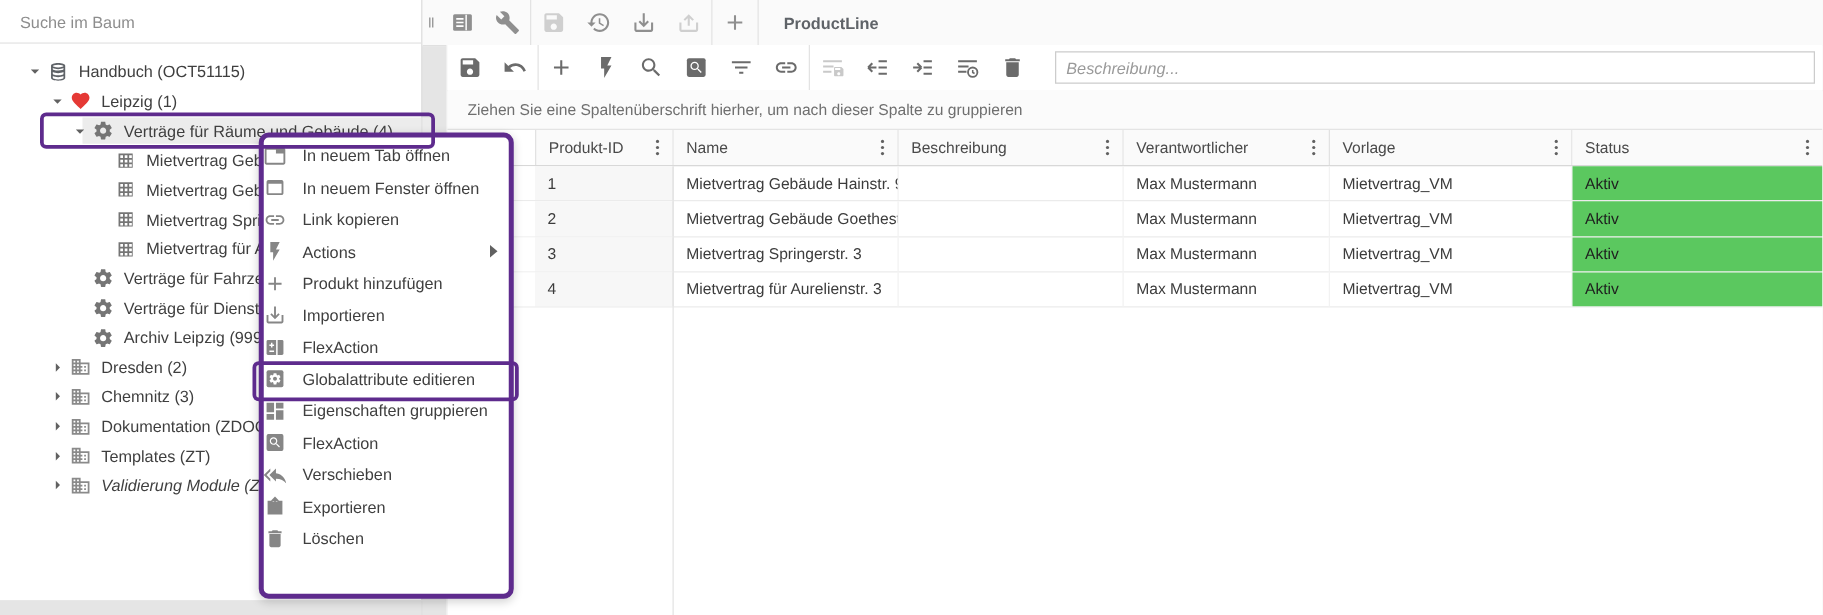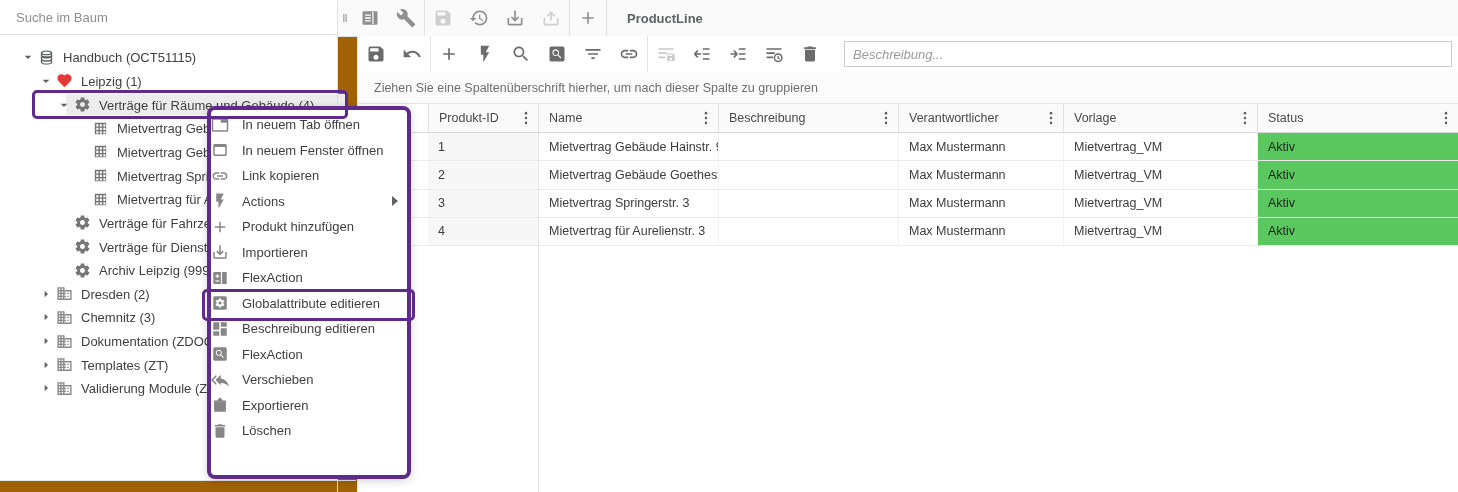--- a/index.html
+++ b/index.html
@@ -1,16 +1,16 @@
 <!DOCTYPE html>
 <html style="--purple: #5e2b8d;"><head>
 <meta charset="utf-8">
 <style>
   html,body{margin:0;padding:0;background:#fff;}
-  #screen{position:relative;width:1458px;height:492px;background:#a16207;overflow:hidden;
+  #screen{position:relative;width:1458px;height:492px;background:#e5e5e5;overflow:hidden;
           font-family:"Liberation Sans",sans-serif;color:#3f3f3f;}
   .abs{position:absolute;}
   .icon{display:inline-block;line-height:0;}
   .icon svg{width:100%;height:100%;display:block;fill:currentColor;}
 
   
   #topbar-left{left:0;top:0;width:337px;height:34px;border-bottom:1px solid #e0e0e0;
                display:flex;align-items:center;background:#fff;}
   #tree-search{border:none;outline:none;font-family:inherit;font-size:13px;color:#8d8d8d;
                padding:0 0 0 16px;width:290px;background:transparent;}
@@ -243,21 +243,21 @@
         <span class="icon tree-caret" style="left: 38px;">
           <svg viewBox="0 0 24 24">
             <path d="M10 17l5-5-5-5v10z"></path>
           </svg>
         </span>
         <span class="icon tree-ico" style="left: 56px; color: rgb(138, 138, 138);">
           <svg viewBox="0 0 24 24">
             <path d="M12 7V3H2v18h20V7H12zM6 19H4v-2h2v2zm0-4H4v-2h2v2zm0-4H4V9h2v2zm0-4H4V5h2v2zm4 12H8v-2h2v2zm0-4H8v-2h2v2zm0-4H8V9h2v2zm0-4H8V5h2v2zm10 12h-8v-2h2v-2h-2v-2h2v-2h-2V9h8v10zm-2-8h-2v2h2v-2zm0 4h-2v2h2v-2z"></path>
           </svg>
         </span>
-        <span class="tree-label" style="left: 81px;">Validierung Module (Z</span>
+        <span class="tree-label" style="left: 81px; font-style: italic;">Validierung Module (Z</span>
       </div>
     </div>
   <div id="panel-border" class="abs"></div>
   <div id="tree-bottom-line" class="abs"></div>
 
   <div id="topbar-right" class="abs">
     <div class="tbtn" id="splitter-handle">
         <span class="icon">
           <svg viewBox="0 0 24 24">
             <path d="M9 5h2v14H9zM13 5h2v14h-2z"></path>
@@ -619,21 +619,21 @@
           </svg>
         </span>
         <span>Globalattribute editieren</span>
       </div>
       <div class="menu-item">
         <span class="icon">
           <svg viewBox="0 0 24 24">
             <path d="M3 13h8V3H3v10zm0 8h8v-6H3v6zm10 0h8V11h-8v10zm0-18v6h8V3h-8z"></path>
           </svg>
         </span>
-        <span>Beschreibung editieren</span>
+        <span>Eigenschaften gruppieren</span>
       </div>
       <div class="menu-item">
         <span class="icon">
           <svg viewBox="0 0 24 24">
             <rect x="3" y="3" width="18" height="18" rx="2"></rect>
             <g fill="#fff" transform="translate(12 12) scale(0.62) translate(-12 -12)">
               <path d="M15.5 14h-.79l-.28-.27C15.41 12.59 16 11.11 16 9.5 16 5.91 13.09 3 9.5 3S3 5.91 3 9.5 5.91 16 9.5 16c1.61 0 3.09-.59 4.23-1.57l.27.28v.79l5 4.99L20.49 19l-4.99-5zm-6 0C7.01 14 5 11.99 5 9.5S7.01 5 9.5 5 14 7.01 14 9.5 11.99 14 9.5 14z"></path>
             </g>
           </svg>
         </span>

